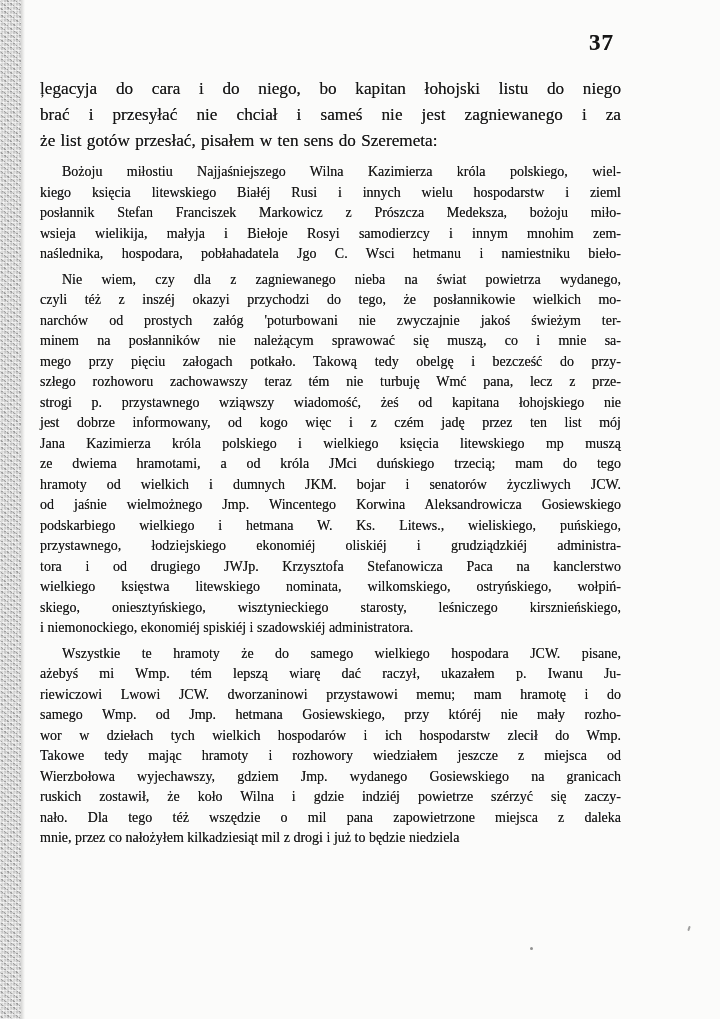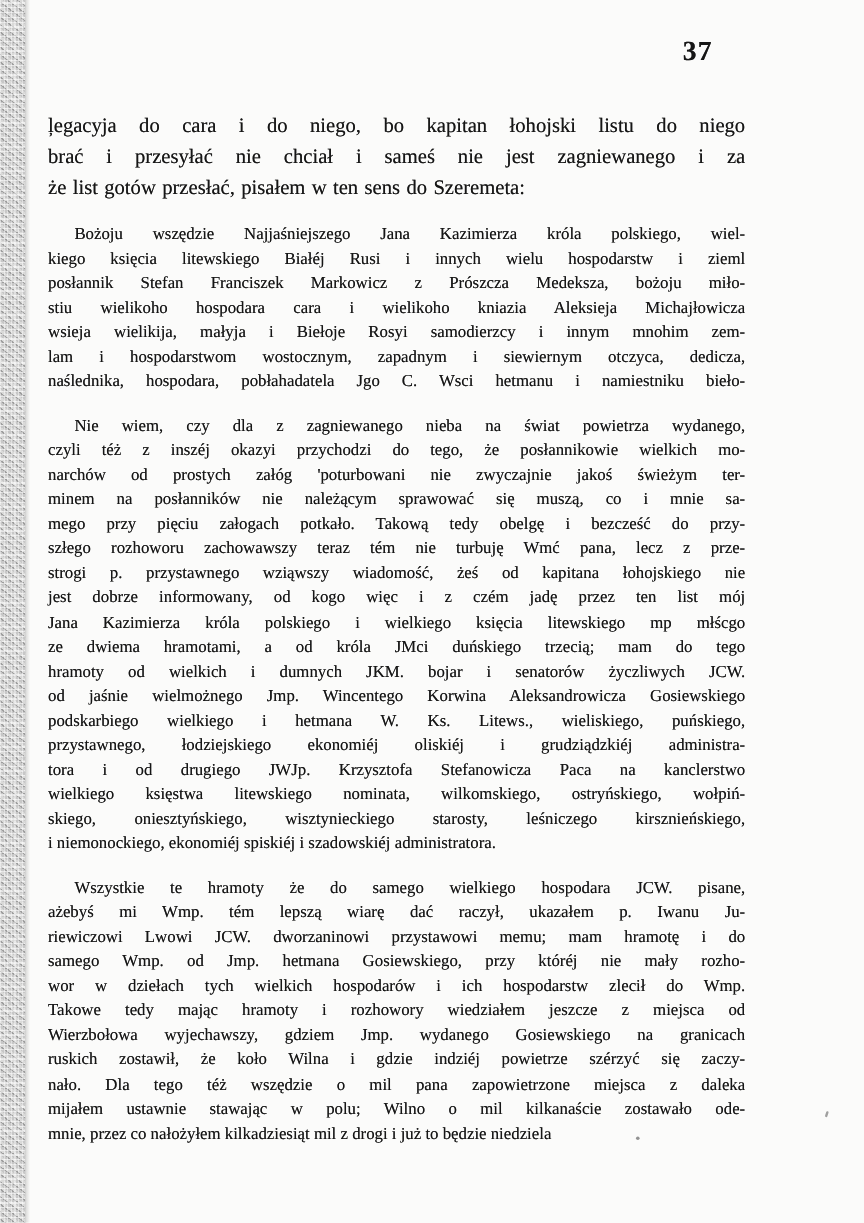--- a/index.html
+++ b/index.html
@@ -30,33 +30,33 @@
   .scan-edge::after {
     content: "";
     position: absolute;
     right: -4px; top: 0;
     width: 4px; height: 100%;
     background: linear-gradient(90deg, rgba(170,170,168,0.45), rgba(170,170,168,0));
   }
   .page-number {
     position: absolute;
     top: 30px;
-    right: 126px;
+    right: 106px;
     font-size: 23px;
     font-weight: bold;
     letter-spacing: 1px;
     text-shadow: 0 0 0.4px rgba(0,0,0,0.6);
   }
   .text-block {
     position: absolute;
     left: 40px;
     top: 76px;
     width: 581px;
   }
-  .para { margin: 16px 0 5px 0; }
+  .para { margin: 0 0 5px 0; }
   .para.large {
     font-size: 17.2px;
     line-height: 26px;
     margin-bottom: 8px;
     word-spacing: 1px;
   }
   .para.small {
     font-size: 14px;
     line-height: 20.5px;
   }
@@ -83,57 +83,54 @@
 
 <div class="page-number">37</div>
 
 <div class="text-block" id="text-block">
     <div class="para large">
       <div class="line first">ļegacyja do cara i do niego, bo kapitan łohojski listu do niego</div>
       <div class="line">brać i przesyłać nie chciał i sameś nie jest zagniewanego i za</div>
       <div class="line last">że list gotów przesłać, pisałem w ten sens do Szeremeta:</div>
     </div>
     <div class="para small indent">
-      <div class="line first">Bożoju wszędzie Najjaśniejszego Jana Kazimierza króla polskiego, wiel-</div>
+      <div class="line first">Bożoju miłostiu Najjaśniejszego Wilna Kazimierza króla polskiego, wiel-</div>
       <div class="line">kiego księcia litewskiego Białéj Rusi i innych wielu hospodarstw i zieml</div>
       <div class="line">posłannik Stefan Franciszek Markowicz z Prószcza Medeksza, bożoju miło-</div>
-      <div class="line">stiu wielikoho hospodara cara i wielikoho kniazia Aleksieja Michajłowicza</div>
       <div class="line">wsieja wielikija, małyja i Biełoje Rosyi samodierzcy i innym mnohim zem-</div>
-      <div class="line">lam i hospodarstwom wostocznym, zapadnym i siewiernym otczyca, dedicza,</div>
       <div class="line">naślednika, hospodara, pobłahadatela Jgo C. Wsci hetmanu i namiestniku bieło-</div>
     </div>
     <div class="para small indent">
       <div class="line first">Nie wiem, czy dla z zagniewanego nieba na świat powietrza wydanego,</div>
       <div class="line">czyli téż z inszéj okazyi przychodzi do tego, że posłannikowie wielkich mo-</div>
       <div class="line">narchów od prostych załóg 'poturbowani nie zwyczajnie jakoś świeżym ter-</div>
       <div class="line">minem na posłanników nie należącym sprawować się muszą, co i mnie sa-</div>
       <div class="line">mego przy pięciu załogach potkało. Takową tedy obelgę i bezcześć do przy-</div>
       <div class="line">szłego rozhoworu zachowawszy teraz tém nie turbuję Wmć pana, lecz z prze-</div>
       <div class="line">strogi p. przystawnego wziąwszy wiadomość, żeś od kapitana łohojskiego nie</div>
       <div class="line">jest dobrze informowany, od kogo więc i z czém jadę przez ten list mój</div>
-      <div class="line">Jana Kazimierza króla polskiego i wielkiego księcia litewskiego mp młścgo</div>
+      <div class="line">Jana Kazimierza króla polskiego i wielkiego księcia litewskiego mp muszą</div>
       <div class="line">ze dwiema hramotami, a od króla JMci duńskiego trzecią; mam do tego</div>
       <div class="line">hramoty od wielkich i dumnych JKM. bojar i senatorów życzliwych JCW.</div>
       <div class="line">od jaśnie wielmożnego Jmp. Wincentego Korwina Aleksandrowicza Gosiewskiego</div>
       <div class="line">podskarbiego wielkiego i hetmana W. Ks. Litews., wieliskiego, puńskiego,</div>
       <div class="line">przystawnego, łodziejskiego ekonomiéj oliskiéj i grudziądzkiéj administra-</div>
       <div class="line">tora i od drugiego JWJp. Krzysztofa Stefanowicza Paca na kanclerstwo</div>
       <div class="line">wielkiego księstwa litewskiego nominata, wilkomskiego, ostryńskiego, wołpiń-</div>
       <div class="line">skiego, oniesztyńskiego, wisztynieckiego starosty, leśniczego kirsznieńskiego,</div>
       <div class="line last">i niemonockiego, ekonomiéj spiskiéj i szadowskiéj administratora.</div>
     </div>
     <div class="para small indent">
       <div class="line first">Wszystkie te hramoty że do samego  wielkiego hospodara JCW. pisane,</div>
       <div class="line">ażebyś mi Wmp. tém lepszą wiarę dać raczył, ukazałem p. Iwanu Ju-</div>
       <div class="line">riewiczowi Lwowi JCW. dworzaninowi przystawowi memu; mam hramotę i do</div>
       <div class="line">samego Wmp. od Jmp. hetmana Gosiewskiego, przy któréj nie mały rozho-</div>
       <div class="line">wor w dziełach tych wielkich hospodarów i ich hospodarstw zlecił do Wmp.</div>
       <div class="line">Takowe tedy mając hramoty i rozhowory wiedziałem jeszcze z miejsca od</div>
       <div class="line">Wierzbołowa wyjechawszy, gdziem Jmp. wydanego Gosiewskiego na granicach</div>
       <div class="line">ruskich zostawił, że koło Wilna i gdzie indziéj powietrze szérzyć się zaczy-</div>
       <div class="line">nało. Dla tego téż wszędzie o mil pana zapowietrzone miejsca z daleka</div>
-      <div class="line">mijałem ustawnie stawając w polu; Wilno o mil kilkanaście zostawało ode-</div>
       <div class="line last">mnie, przez co nałożyłem kilkadziesiąt mil z drogi i już to będzie niedziela</div>
     </div>
   </div>
 
 <div class="speck s1"></div>
 <div class="speck s2"></div>
 
 </body></html>

